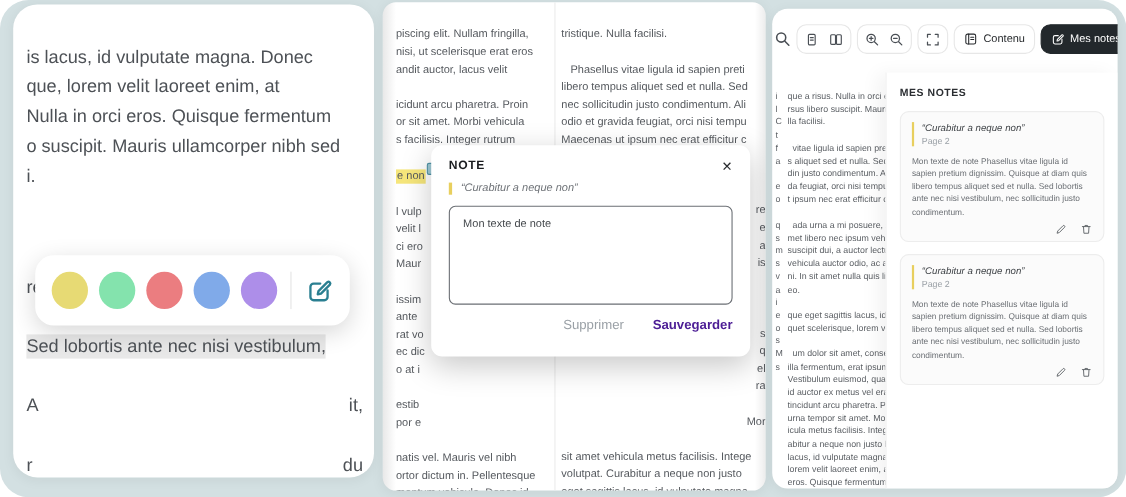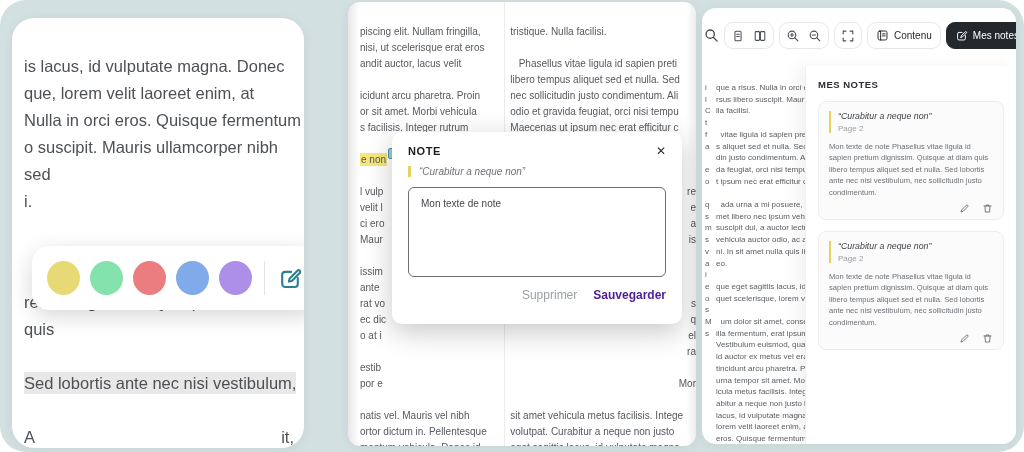--- a/index.html
+++ b/index.html
@@ -1,21 +1,21 @@
 <!DOCTYPE html>
 <html><head>
 <meta charset="utf-8">
 <style>
   html,body{margin:0;padding:0;background:#fff;}
   .canvas{position:relative;width:1024px;height:452px;background:#d3e0e2;border-radius:26px;
           overflow:hidden;font-family:"Liberation Sans",sans-serif;}
   .panel{position:absolute;background:#fff;box-shadow:0 2px 12px rgba(0,0,0,.06);}
 
   
-  .p1{left:12px;top:18px;width:292px;height:430px;border-radius:22px;overflow:hidden;}
+  .p1{left:12px;top:4px;width:328px;height:430px;border-radius:22px;overflow:hidden;}
   .p1-text{padding:8px 0 0 12px;font-size:16.5px;line-height:27px;color:#4d5156;white-space:pre-line;overflow:hidden;}
   .p1 .block{white-space:pre-line;}
   .p1 .gap20{height:20px;}
   .sel{background:#e8e8e8;padding:2px 0;}
   .split{display:flex;justify-content:space-between;padding-right:10px;}
   .hl-menu{position:absolute;left:20px;top:228px;width:286px;height:64px;background:#fff;border-radius:17px;
            box-shadow:0 6px 22px rgba(0,0,0,.16);display:flex;align-items:center;padding:0 15px;box-sizing:border-box;z-index:6;}
   .swatch{width:34px;height:34px;border-radius:50%;margin-right:10px;cursor:pointer;}
   .vdiv{width:1px;height:34px;background:#e4e4e4;margin:0 12px 0 2px;}
   .note-ic{width:26px;height:26px;color:#2a7f91;}
@@ -36,21 +36,21 @@
           border:1px solid #4f93a6;position:relative;top:-4px;margin:0 1px;cursor:pointer;}
   .note-dlg{position:absolute;left:44px;top:130px;width:290px;height:192px;background:#fff;border-radius:10px;
             box-shadow:0 8px 28px rgba(0,0,0,.22);padding:13px 16px;box-sizing:border-box;z-index:5;}
   .dlg-head{display:flex;justify-content:space-between;align-items:flex-start;}
   .dlg-title{font-size:11px;font-weight:bold;letter-spacing:.6px;color:#1a1c1f;}
   .dlg-close{font-size:12px;color:#2a2d30;cursor:pointer;line-height:12px;}
   .dlg-quote{margin-top:9px;border-left:3px solid #e8cf5e;padding-left:8px;font-style:italic;
              font-size:10px;color:#6e7277;}
   .dlg-ta{margin-top:10px;height:90px;border:1px solid #6b6f74;border-radius:6px;padding:10px 12px;
           font-size:10px;color:#44484c;box-sizing:border-box;cursor:text;}
-  .dlg-foot{margin-top:11px;display:flex;justify-content:flex-end;gap:16px;font-size:12px;}
+  .dlg-foot{margin-top:11px;display:flex;justify-content:flex-end;gap:26px;font-size:12px;}
   .btn-del{color:#9aa0a6;cursor:pointer;}
   .btn-save{color:#4c1d95;font-weight:bold;cursor:pointer;}
 
   
   .p3{left:702px;top:8px;width:314px;height:436px;border-radius:14px;overflow:hidden;}
   .toolbar{position:absolute;top:14px;left:2px;display:flex;align-items:center;gap:5px;z-index:3;}
   .tico{color:#4a4f55;display:flex;align-items:center;}
   .tgroup{display:flex;align-items:center;border:1px solid #e7e7e7;border-radius:9px;background:#fff;height:27px;padding:0 2px;box-sizing:border-box;}
   .tbtn{width:22px;height:25px;display:flex;align-items:center;justify-content:center;color:#4a4f55;cursor:pointer;}
   .pill{display:flex;align-items:center;gap:5px;border:1px solid #e7e7e7;border-radius:9px;background:#fff;

